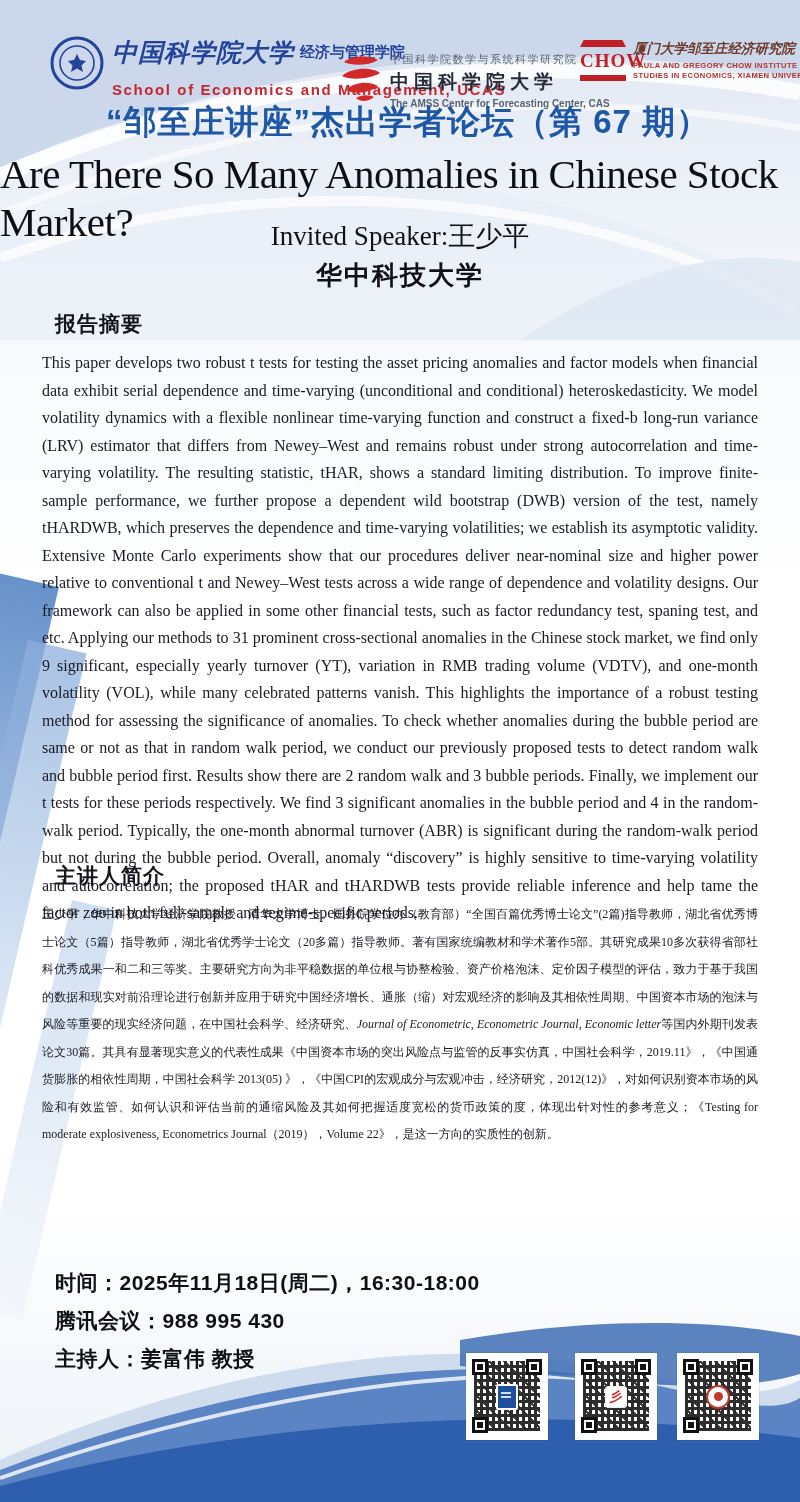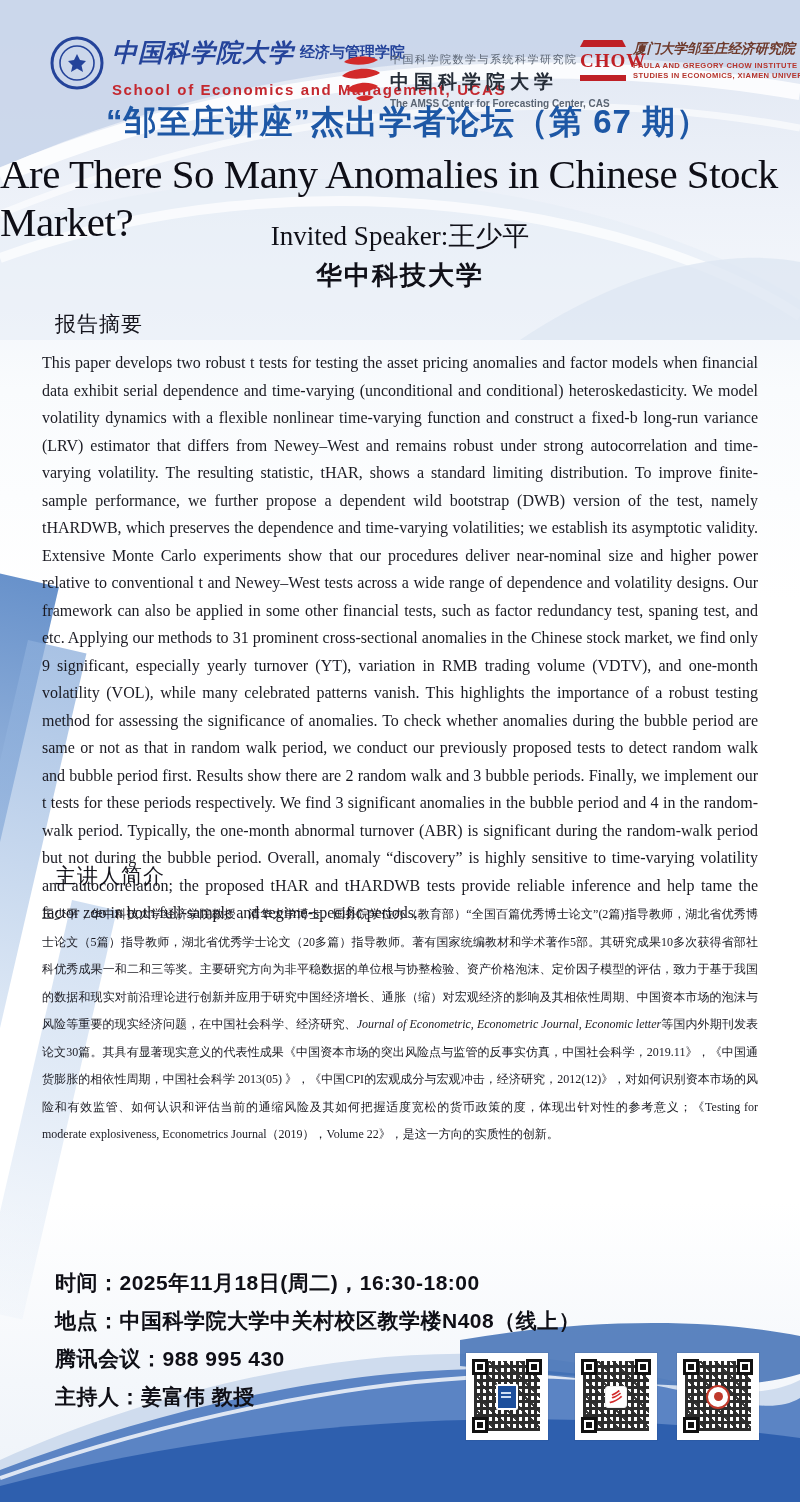--- a/index.html
+++ b/index.html
@@ -40,21 +40,21 @@
   .logo3-l1{font-family:"Liberation Serif",serif;font-style:italic;font-weight:700;font-size:13.5px;color:#6e3a2c;white-space:nowrap;}
   .logo3-l2{font-size:7.6px;font-weight:700;color:#b5342c;margin-top:3px;letter-spacing:0.4px;white-space:nowrap;}
   .logo3-l3{font-size:7.6px;font-weight:700;color:#b5342c;margin-top:1px;letter-spacing:0.4px;white-space:nowrap;}
 
   
   .series-title{position:absolute;left:0;top:100px;width:100%;text-align:center;font-size:33px;font-weight:700;color:#1d57a5;letter-spacing:1px;padding-left:8px;}
   .talk-title{position:absolute;left:0;top:150px;width:100%;text-align:left;font-family:"Liberation Serif",serif;font-size:41px;font-weight:400;color:#0e0e16;letter-spacing:-0.5px;}
   .invited-line{position:absolute;left:0;top:218px;width:100%;text-align:center;font-family:"Liberation Serif",serif;font-size:27px;font-weight:400;color:#101018;}
   .affiliation-line{position:absolute;left:0;top:258px;width:100%;text-align:center;font-size:26px;font-weight:700;color:#101018;letter-spacing:2px;}
 
-  .section-heading{position:absolute;left:55px;font-size:21px;font-weight:400;color:#15151d;letter-spacing:1px;}
+  .section-heading{position:absolute;left:55px;font-size:21px;font-weight:700;color:#15151d;letter-spacing:1px;}
   .abstract-heading{top:310px;}
   .bio-heading{top:862px;}
 
   .abstract-text{
     position:absolute;left:42px;top:349px;width:716px;
     font-family:"Liberation Serif",serif;font-size:16px;line-height:27.5px;
     text-align:justify;color:#1a1a22;
   }
   .bio-text{
     position:absolute;left:42px;top:901px;width:716px;
@@ -161,21 +161,20 @@
     <div class="affiliation-line">华中科技大学</div>
 
     <div class="section-heading abstract-heading">报告摘要</div>
     <div class="abstract-text">This paper develops two robust t tests for testing the asset pricing anomalies and factor models when financial data exhibit serial dependence and time-varying (unconditional and conditional) heteroskedasticity. We model volatility dynamics with a flexible nonlinear time-varying function and construct a fixed-b long-run variance (LRV) estimator that differs from Newey–West and remains robust under strong autocorrelation and time-varying volatility. The resulting statistic, tHAR, shows a standard limiting distribution. To improve finite-sample performance, we further propose a dependent wild bootstrap (DWB) version of the test, namely tHARDWB, which preserves the dependence and time-varying volatilities; we establish its asymptotic validity. Extensive Monte Carlo experiments show that our procedures deliver near-nominal size and higher power relative to conventional t and Newey–West tests across a wide range of dependence and volatility designs. Our framework can also be applied in some other financial tests, such as factor redundancy test, spaning test, and etc. Applying our methods to 31 prominent cross-sectional anomalies in the Chinese stock market, we find only 9 significant, especially yearly turnover (YT), variation in RMB trading volume (VDTV), and one-month volatility (VOL), while many celebrated patterns vanish. This highlights the importance of a robust testing method for assessing the significance of anomalies. To check whether anomalies during the bubble period are same or not as that in random walk period, we conduct our previously proposed tests to detect random walk and bubble period first. Results show there are 2 random walk and 3 bubble periods. Finally, we implement our t tests for these periods respectively. We find 3 significant anomalies in the bubble period and 4 in the random-walk period. Typically, the one-month abnormal turnover (ABR) is significant during the random-walk period but not during the bubble period. Overall, anomaly “discovery” is highly sensitive to time-varying volatility and autocorrelation; the proposed tHAR and tHARDWB tests provide reliable inference and help tame the factor zoo in both full-sample and regime-specific periods.</div>
 
     <div class="section-heading bio-heading">主讲人简介</div>
     <div class="bio-text"><span>王少平，华中科技大学经济学院教授，清华大学博士。国务院学位办（教育部）“全国百篇优秀博士论文”(2篇)指导教师，湖北省优秀博士论文（5篇）指导教师，湖北省优秀学士论文（20多篇）指导教师。著有国家统编教材和学术著作5部。其研究成果10多次获得省部社科优秀成果一和二和三等奖。主要研究方向为非平稳数据的单位根与协整检验、资产价格泡沫、定价因子模型的评估，致力于基于我国的数据和现实对前沿理论进行创新并应用于研究中国经济增长、通胀（缩）对宏观经济的影响及其相依性周期、中国资本市场的泡沫与风险等重要的现实经济问题，在中国社会科学、经济研究、</span><span class="italic">Journal of Econometric, Econometric Journal, Economic letter</span><span>等国内外期刊发表论文30篇。其具有显著现实意义的代表性成果《中国资本市场的突出风险点与监管的反事实仿真，中国社会科学，2019.11》，《中国通货膨胀的相依性周期，中国社会科学 2013(05) 》，《中国CPI的宏观成分与宏观冲击，经济研究，2012(12)》，对如何识别资本市场的风险和有效监管、如何认识和评估当前的通缩风险及其如何把握适度宽松的货币政策的度，体现出针对性的参考意义；《Testing for moderate explosiveness, Econometrics Journal（2019），Volume 22》，是这一方向的实质性的创新。</span></div>
 
     <div class="details">
       <div class="detail-row"><span>时间：</span><span>2025年11月18日(周二)，16:30-18:00</span></div>
-      <div class="detail-row"><span>地点：</span><span>中国科学院大学中关村校区教学楼N408（线上）</span></div>
       <div class="detail-row"><span>腾讯会议：</span><span>988 995 430</span></div>
       <div class="detail-row"><span>主持人：</span><span>姜富伟 教授</span></div>
     </div>
 
     <div class="qr qr-a">
       <div class="qr-inner"></div>
       <div class="finder f-tl"></div>
       <div class="finder f-tr"></div>
       <div class="finder f-bl"></div>
       <div class="qr-center qr-center-blue"></div>

